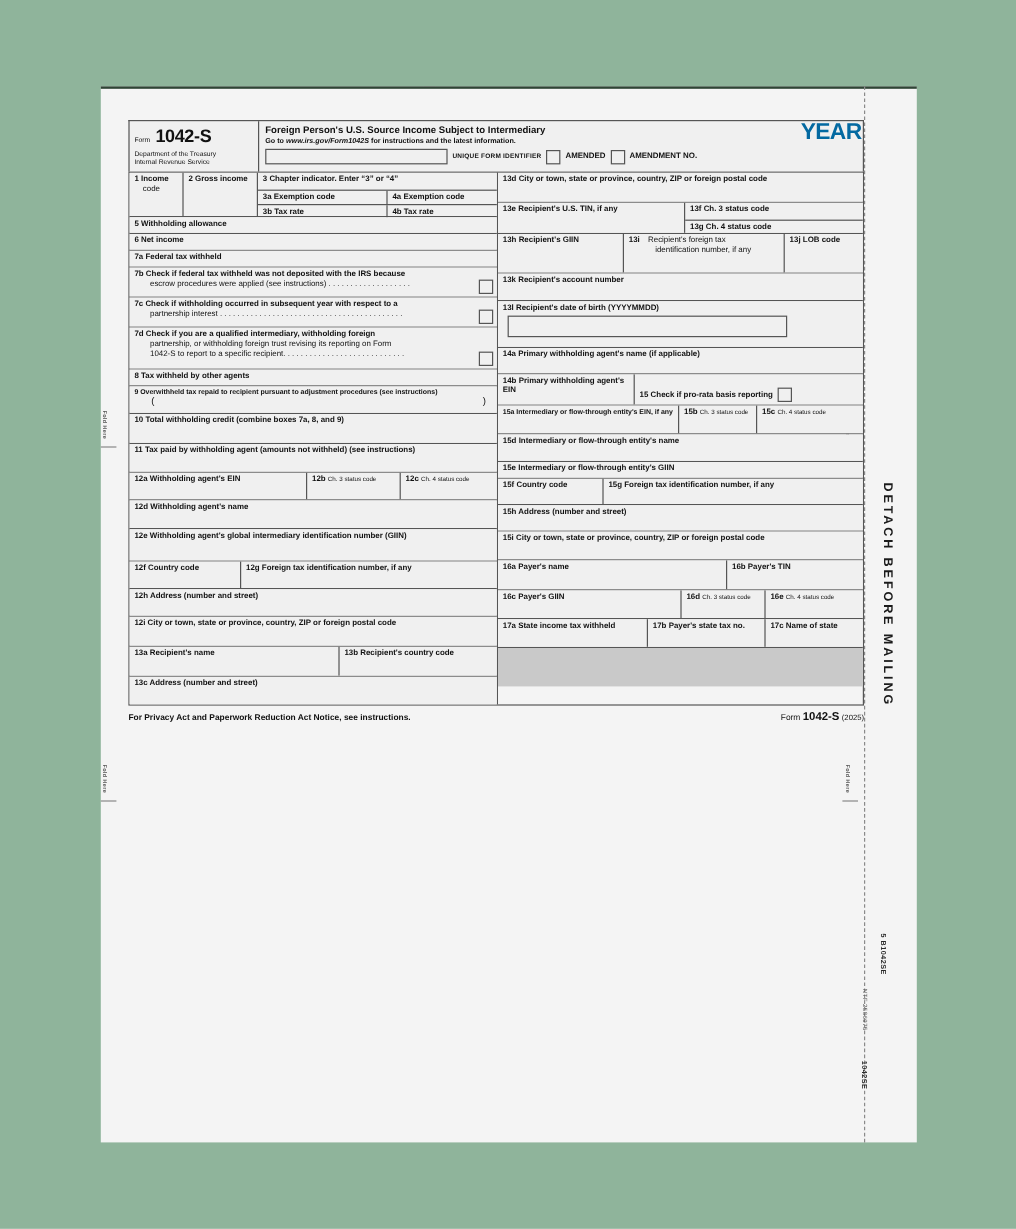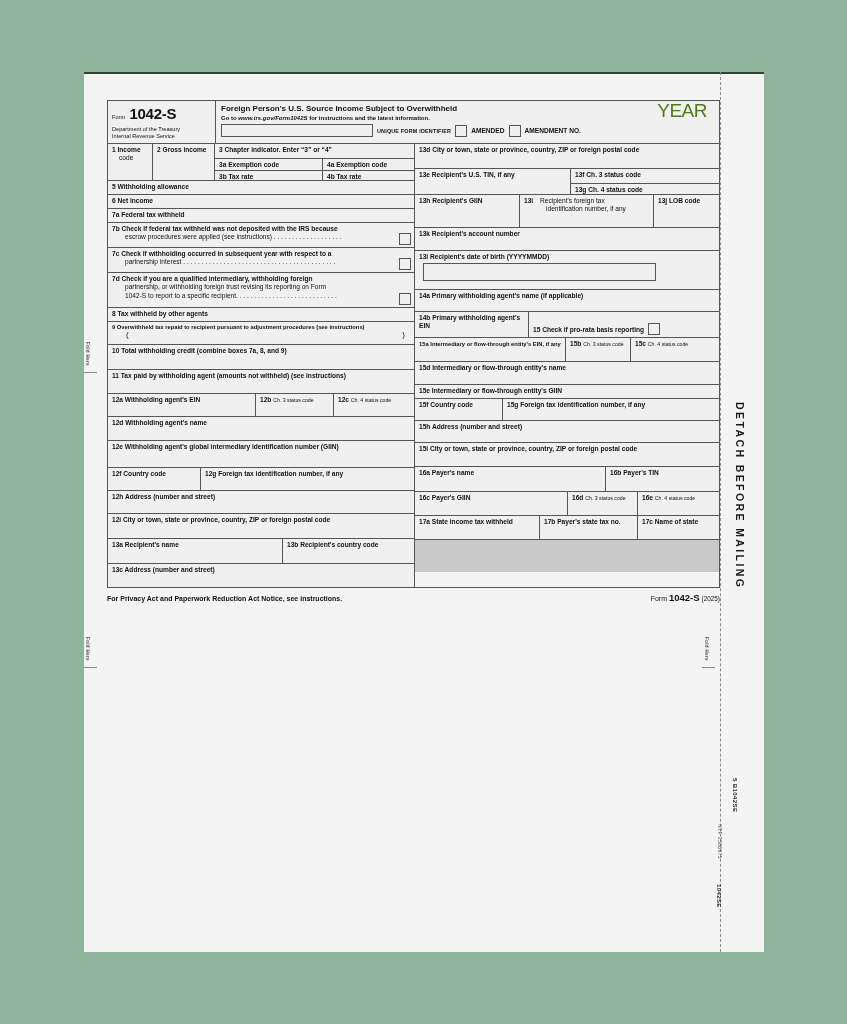--- a/index.html
+++ b/index.html
@@ -38,22 +38,22 @@
   .hdr-left{width:100px;border-right:1px solid #555;padding:4px 3px 2px 4px;}
   .hdr-mid{flex:1;padding:3px 4px 0 5px;position:relative;}
   .hdr-right{width:113px;border-left:1px solid #555;text-align:center;padding-top:2px;}
   .formword{font-size:5.6px;}
   .formno{font-size:15px;font-weight:bold;letter-spacing:-.3px;}
   .dept{font-size:5.6px;line-height:1.3;margin-top:3px;}
   .title{font-size:8px;font-weight:bold;}
   .goto{font-size:6px;font-weight:bold;margin-top:2px;}
   .goto i{font-style:italic;}
   .yearword{
-    position:absolute;right:12px;top:-1px;
-    font-size:19px;font-weight:400;color:#4d7c0f;letter-spacing:-0.5px;
+    position:absolute;right:1px;top:-1px;
+    font-size:19px;font-weight:700;color:#0369a1;letter-spacing:-0.5px;
   }
   .ufi-row{display:flex;align-items:center;margin-top:3px;gap:4px;border-top:0;}
   .ufi-box{width:150px;height:11px;border:1px solid #555;background:#f0f0f0;}
   .ufi-lbl{font-size:5.4px;font-weight:bold;letter-spacing:.2px;}
   .ckbox{width:10px;height:10px;border:1px solid #555;background:#f0f0f0;display:inline-block;}
   .amd{font-size:6.6px;font-weight:bold;}
   .omb{font-size:5.8px;padding-bottom:1px;border-bottom:1px solid #555;}
   .copy{font-size:10.5px;font-weight:bold;margin-top:1px;}
   .copysub{font-size:6.4px;}
   
@@ -123,21 +123,21 @@
 
     <div class="hdr">
       <div class="hdr-left">
         <span class="formword">Form</span>
         <span class="formno">1042-S</span>
         <div class="dept">Department of the Treasury</div>
         <div class="dept" style="margin-top:0">Internal Revenue Service</div>
       </div>
       <div class="hdr-mid">
         <div class="yearword">YEAR</div>
-        <div class="title">Foreign Person's U.S. Source Income Subject to Overwithheld</div>
+        <div class="title">Foreign Person's U.S. Source Income Subject to Intermediary</div>
         <div class="goto">
           <span>Go to</span>
           <i>www.irs.gov/Form1042S</i>
           <span>for instructions and the latest information.</span>
         </div>
         <div class="ufi-row">
           <div class="ufi-box"></div>
           <span class="ufi-lbl">UNIQUE FORM IDENTIFIER</span>
           <span class="ckbox"></span>
           <span class="amd">AMENDED</span>

